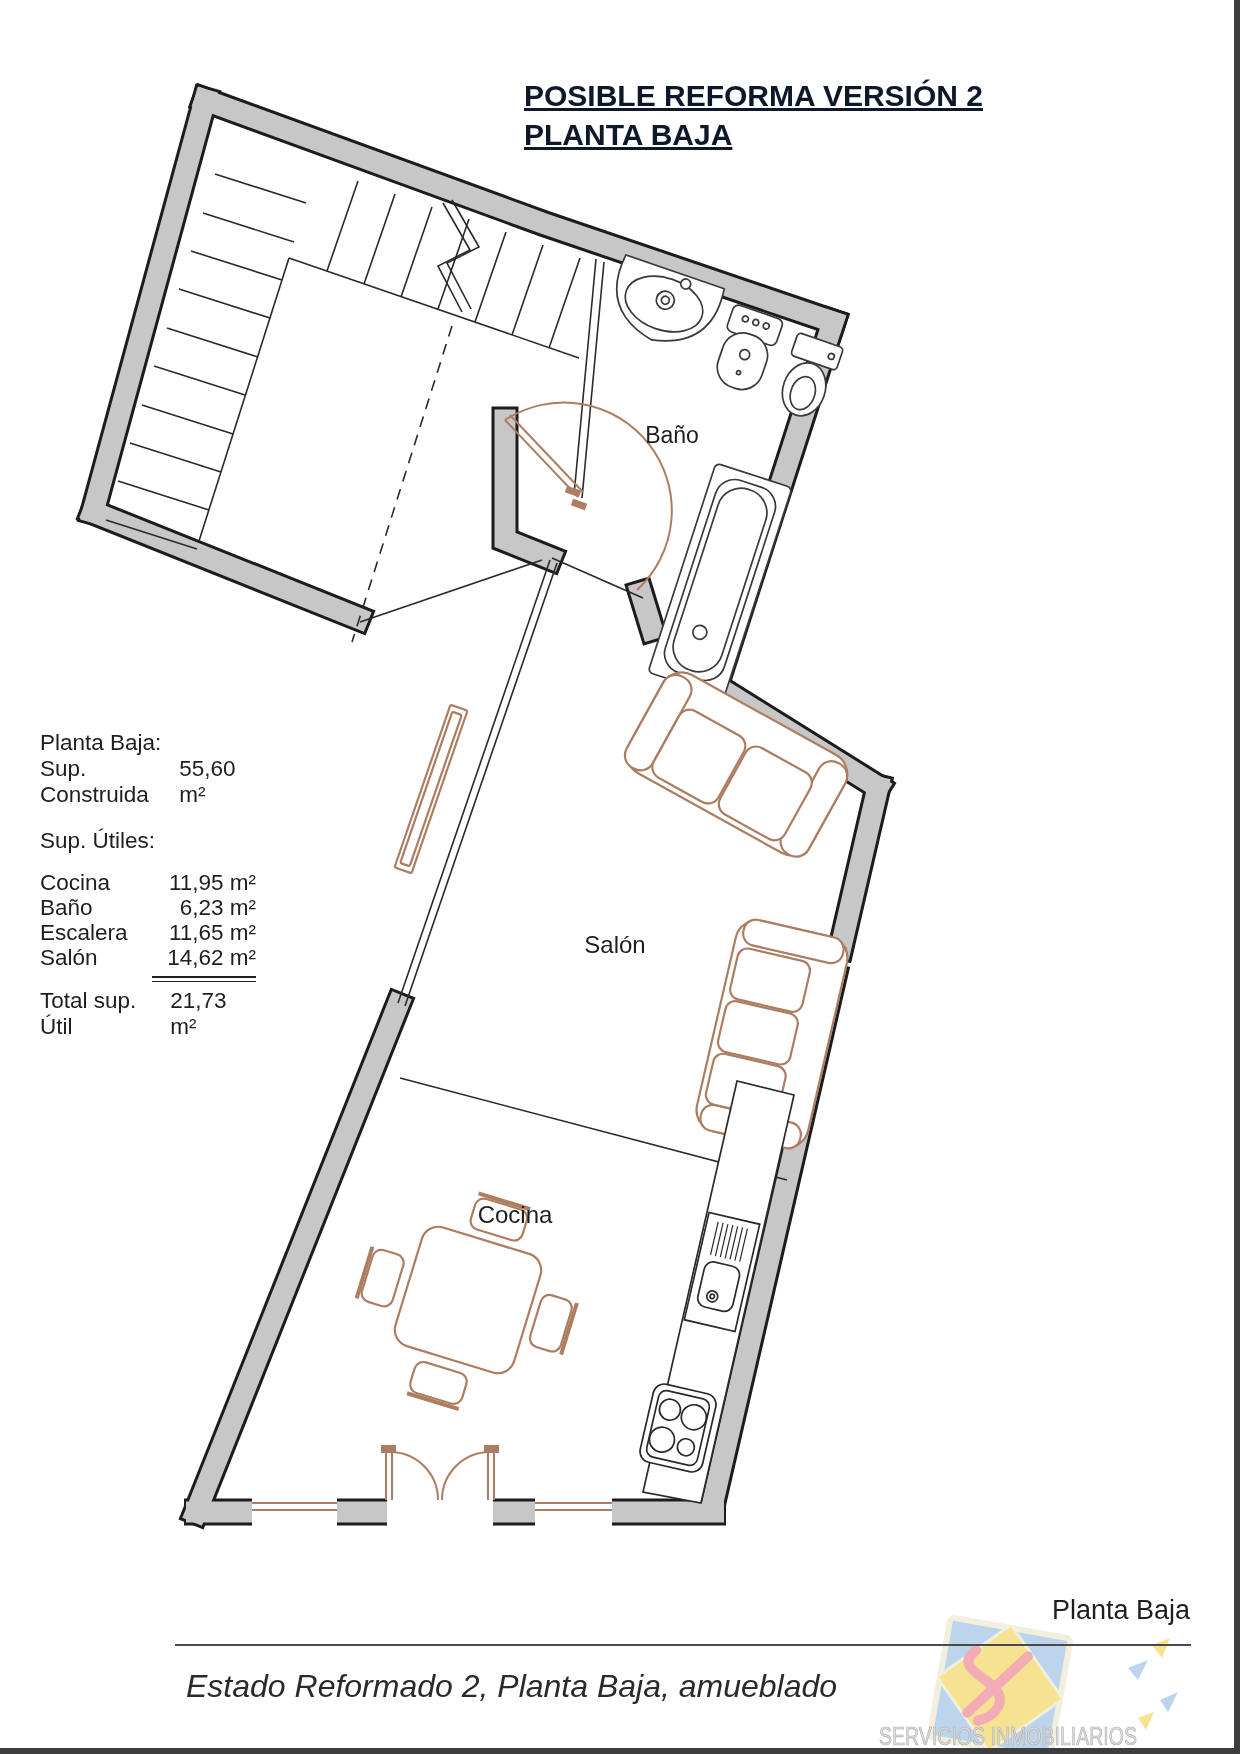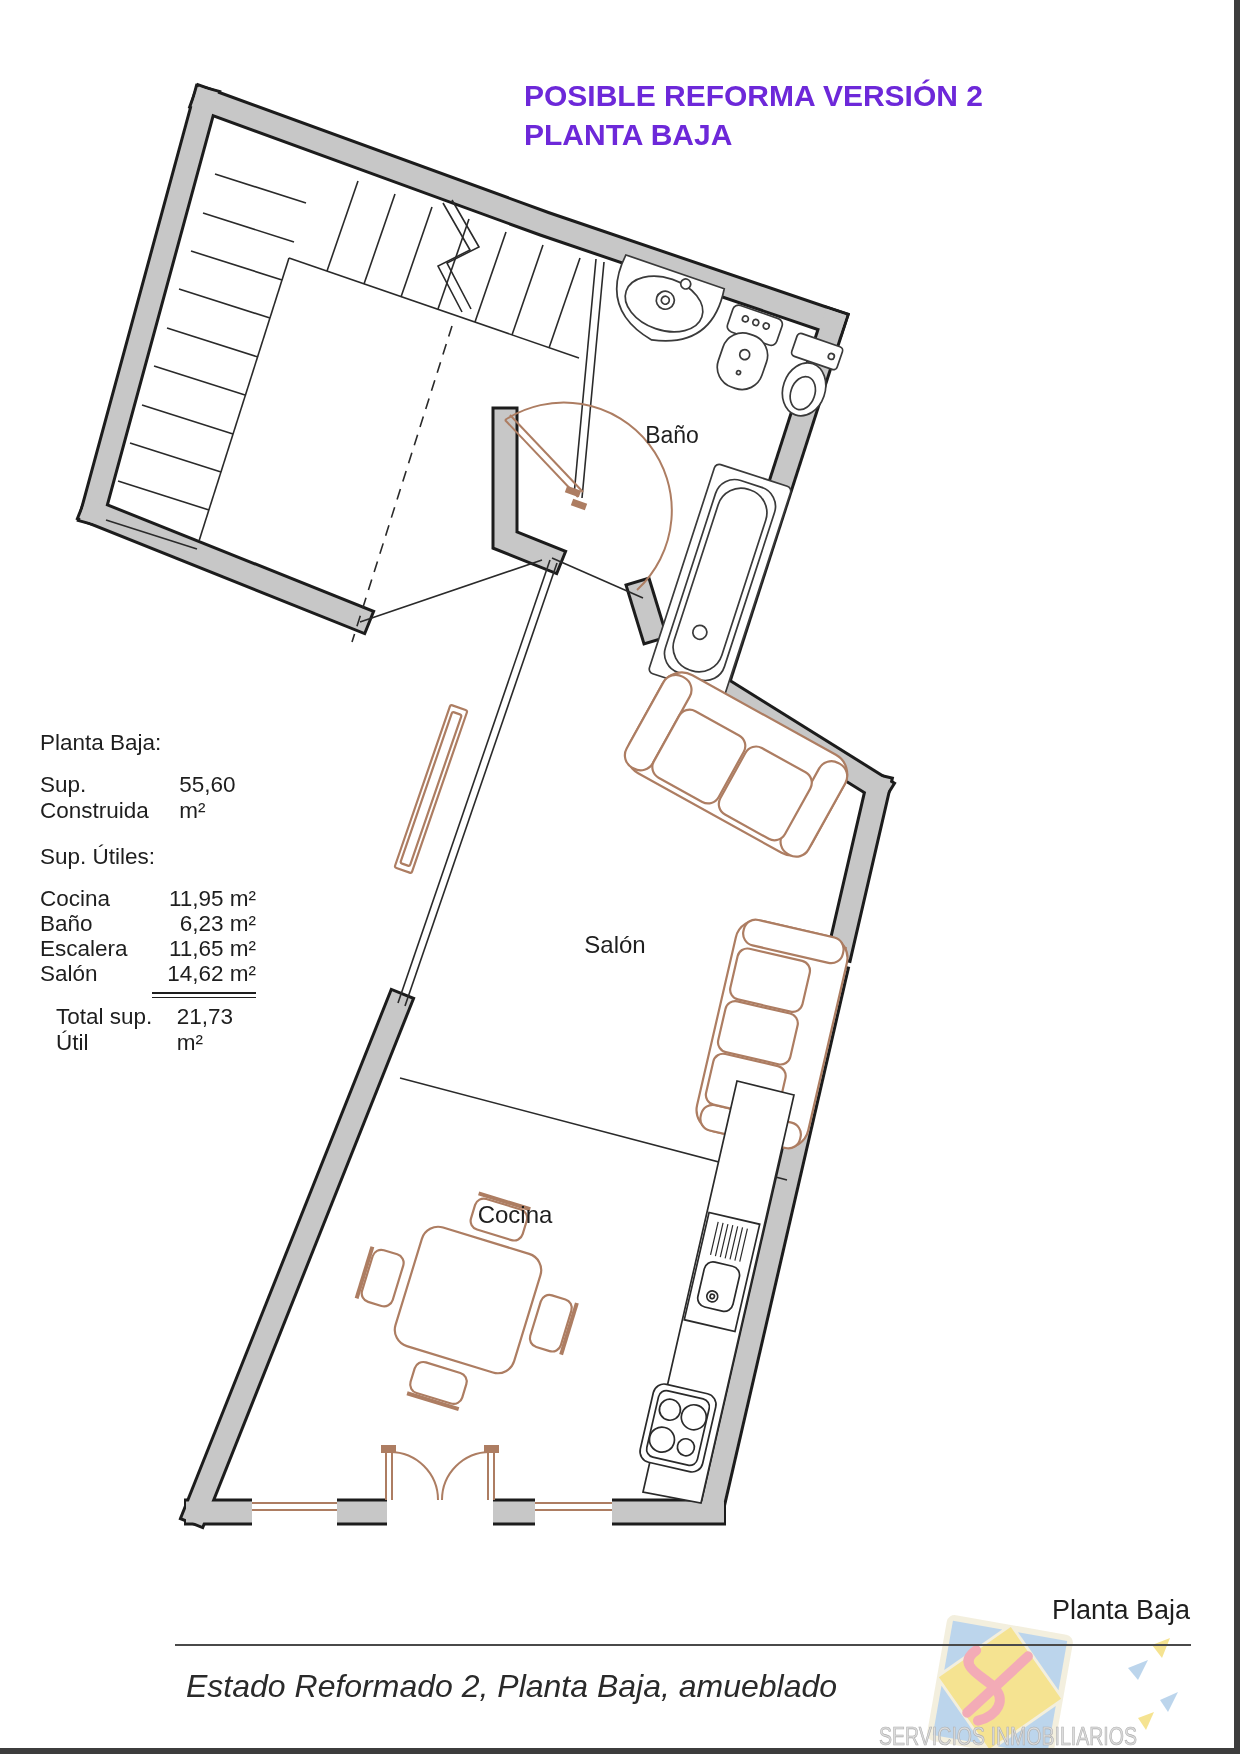--- a/index.html
+++ b/index.html
@@ -1,29 +1,29 @@
 <!DOCTYPE html>
 <html><head>
 <meta charset="utf-8">
 <style>
   html,body{margin:0;padding:0;background:#ffffff;}
   .page{position:relative;width:1240px;height:1754px;background:#ffffff;overflow:hidden;
         font-family:"Liberation Sans", sans-serif;color:#222;}
   .abs{position:absolute;}
   .address{left:44px;top:30px;font-size:29px;font-style:italic;color:#1e1e1e;letter-spacing:.5px;}
-  .redtitle{left:524px;top:76px;font-size:30px;font-weight:bold;line-height:39px;color:#6d28d9;}
+  .redtitle{left:524px;top:76px;font-size:30px;font-weight:bold;line-height:39px;color:#0f172a;text-decoration:underline;}
   .areas{left:40px;top:730px;width:216px;font-size:22.5px;color:#1e1e1e;}
-  .areas .h{margin-bottom:16px;}
+  .areas .h{margin-bottom:0;}
   .areas .builtrow{display:flex;justify-content:space-between;margin-bottom:20px;}
   .areas .sub{margin-bottom:16px;}
   .arow{display:flex;justify-content:space-between;line-height:25px;}
   .arow .v{text-align:right;}
   .dblrule{width:104px;border-top:2px solid #1e1e1e;border-bottom:1px solid #1e1e1e;height:3px;
            margin:6px 0 6px auto;}
-  .totalrow{display:flex;justify-content:flex-end;line-height:26px;margin-top:2px;margin-left:16px;}
+  .totalrow{display:flex;justify-content:flex-end;line-height:26px;margin-top:2px;}
   .planname{left:860px;top:1595px;width:330px;text-align:right;font-size:27px;color:#1e1e1e;}
   .sepline{left:175px;top:1644px;width:1016px;height:2px;background:#4a4a4a;}
   .caption{left:186px;top:1668px;font-size:32px;font-style:italic;color:#2a2a2a;}
   .scale{left:860px;top:1692px;width:330px;text-align:right;font-size:23px;font-style:italic;
          color:#1e1e1e;white-space:pre;line-height:27px;}
   .edge-r{right:0;top:0;width:6px;height:100%;background:#3d3d3d;}
   .edge-b{left:0;bottom:0;width:100%;height:6px;background:#3d3d3d;}
   svg text{font-family:"Liberation Sans", sans-serif;}
 </style>
 </head>

